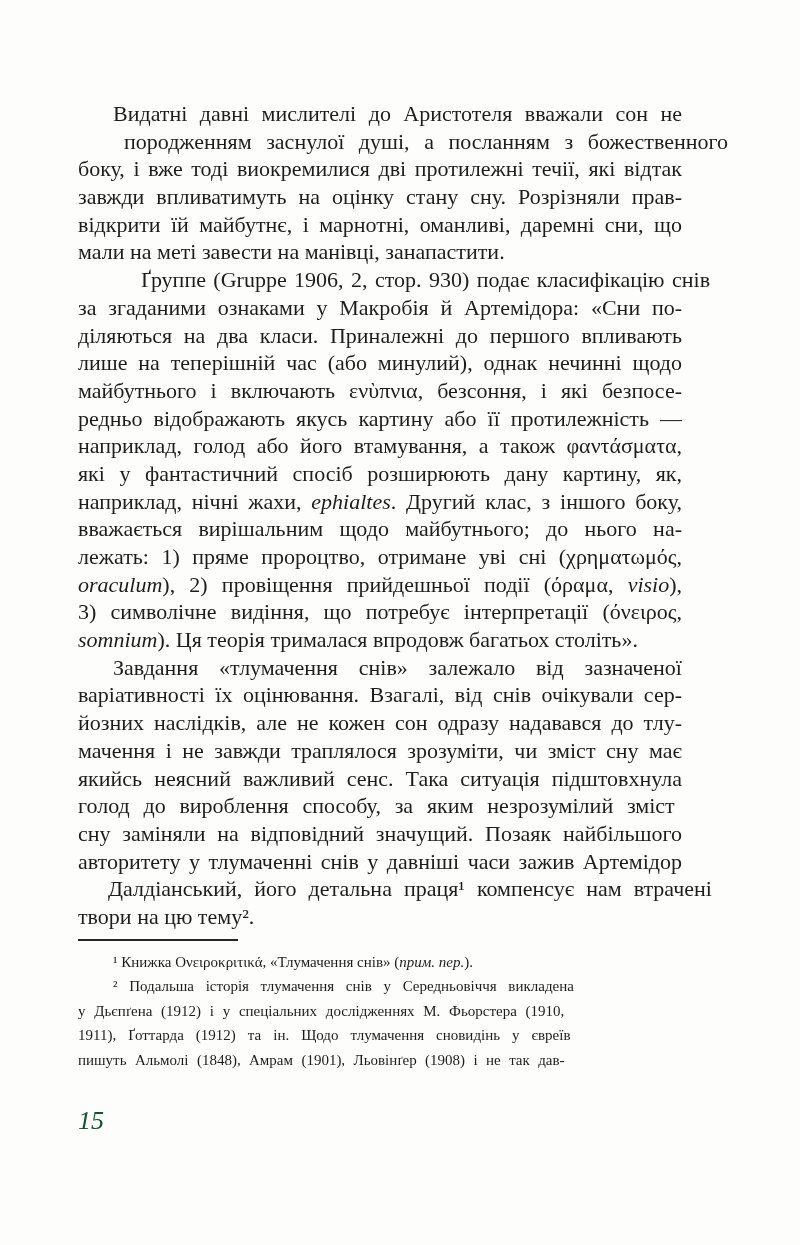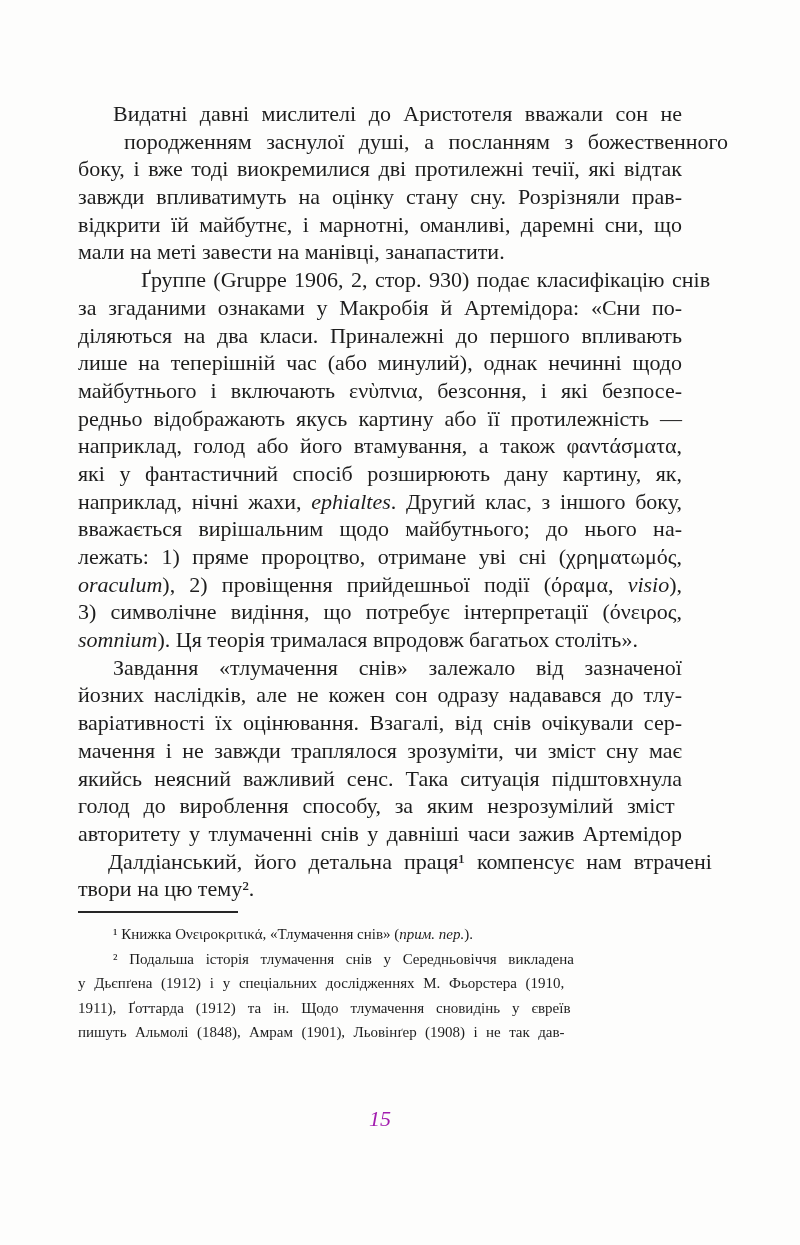--- a/index.html
+++ b/index.html
@@ -36,24 +36,24 @@
   .fn-sep {
     width: 160px;
     border: 0;
     border-top: 2px solid #262626;
     margin: 8px 0 9px 0;
   }
   .page-num {
     position: absolute;
     top: 1106px; left: 78px;
     width: 604px;
-    text-align: center;
-    font-size: 22px;
+    text-align: left;
+    font-size: 26px;
     font-style: italic;
-    color: #a21caf;
+    color: #14532d;
   }
   i { font-style: italic; }
 </style>
 </head>
 <body>
 
 <div class="page">
   <div class="content">
     <div id="paras">
         <div class="para">
@@ -75,25 +75,26 @@
           <div class="line"><span style="word-spacing: 9.07px;"><span>які у фантастичний спосіб розширюють дану картину, як,</span></span></div>
           <div class="line"><span style="word-spacing: 4.28px;"><span>наприклад, нічні жахи, </span><i>ephialtes</i><span>. Другий клас, з іншого боку,</span></span></div>
           <div class="line"><span style="word-spacing: 10.77px;"><span>вважається вирішальним щодо майбутнього; до нього на-</span></span></div>
           <div class="line"><span style="word-spacing: 7px;"><span>лежать: 1) пряме пророцтво, отримане уві сні (χρηματωμός,</span></span></div>
           <div class="line"><span style="word-spacing: 8.69px;"><i>oraculum</i><span>), 2) провіщення прийдешньої події (όραμα, </span><i>visio</i><span>),</span></span></div>
           <div class="line"><span style="word-spacing: 8.67px;"><span>3) символічне видіння, що потребує інтерпретації (όνειρος,</span></span></div>
           <div class="line"><span style="word-spacing: 0px;"><i>somnium</i><span>). Ця теорія трималася впродовж багатьох століть».</span></span></div>
         </div>
         <div class="para">
           <div class="line indent"><span style="word-spacing: 15.31px;"><span>Завдання «тлумачення снів» залежало від зазначеної</span></span></div>
+          <div class="line"><span style="word-spacing: 5.02px;"><span>варіативності їх оцінювання. Взагалі, від снів очікували сер-</span></span></div>
           <div class="line"><span style="word-spacing: 4.48px;"><span>йозних наслідків, але не кожен сон одразу надавався до тлу-</span></span></div>
-          <div class="line"><span style="word-spacing: 5.02px;"><span>варіативності їх оцінювання. Взагалі, від снів очікували сер-</span></span></div>
           <div class="line"><span style="word-spacing: 5px;"><span>мачення і не завжди траплялося зрозуміти, чи зміст сну має</span></span></div>
           <div class="line"><span style="word-spacing: 6.52px;"><span>якийсь неясний важливий сенс. Така ситуація підштовхнула</span></span></div>
           <div class="line"><span style="word-spacing: 8.26px;"><span>голод до вироблення способу, за яким незрозумілий зміст</span></span></div>
+          <div class="line"><span style="word-spacing: 6.28px;"><span>сну заміняли на відповідний значущий. Позаяк найбільшого</span></span></div>
           <div class="line"><span style="word-spacing: 3px;"><span>авторитету у тлумаченні снів у давніші часи зажив Артемідор</span></span></div>
           <div class="line"><span style="word-spacing: 6.49px; margin-left: 30px;"><span>Далдіанський, його детальна праця¹ компенсує нам втрачені</span></span></div>
           <div class="line"><span style="word-spacing: 0px;"><span>твори на цю тему².</span></span></div>
         </div>
       </div>
     <hr class="fn-sep">
     <div class="fn" id="footnotes">
         <div class="para">
           <div class="line indent"><span style="word-spacing: 0px;"><span>¹ Книжка Ονειροκριτικά, «Тлумачення снів» (</span><i>прим. пер.</i><span>).</span></span></div>
         </div>

